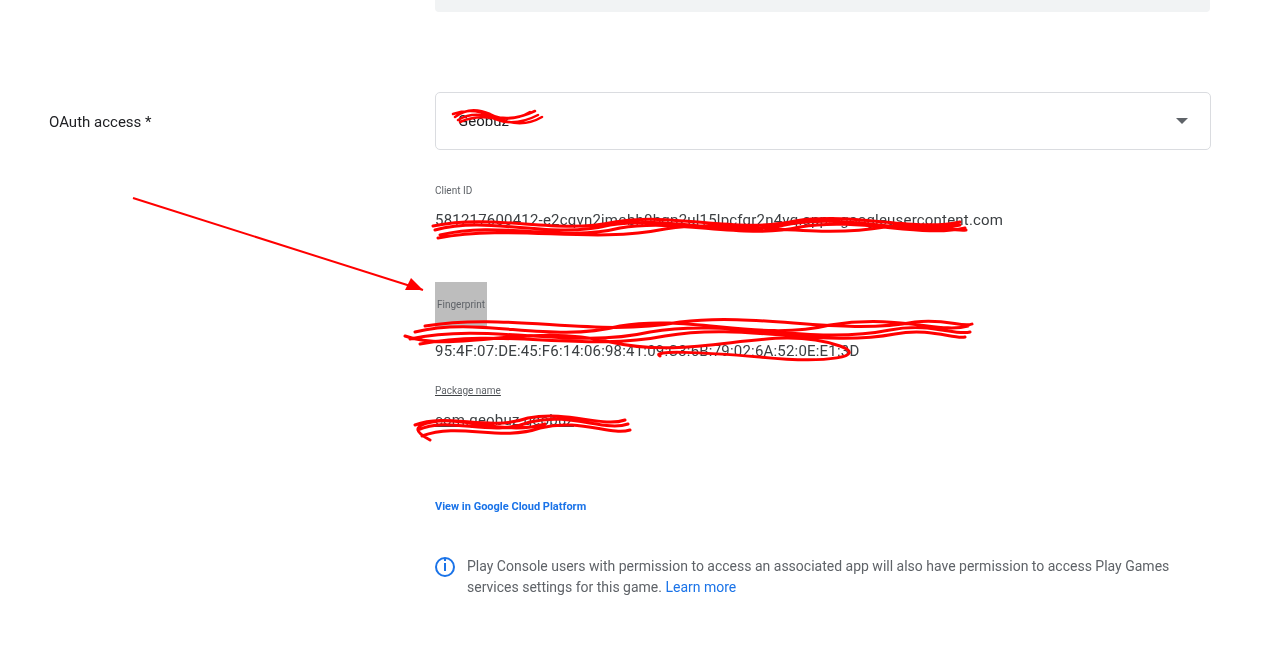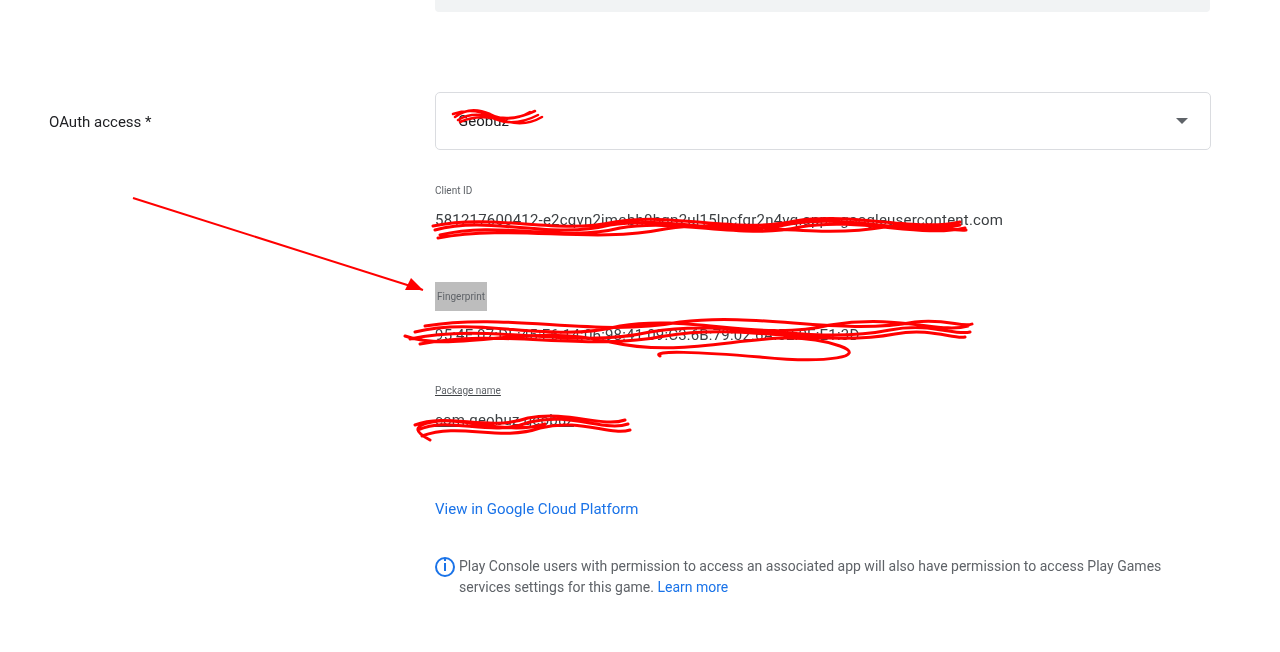--- a/index.html
+++ b/index.html
@@ -50,43 +50,43 @@
     }
     .select-value { color: #202124; font-size: 15px; position: relative; z-index: 1; }
     .dropdown-triangle {
       width: 0; height: 0;
       border-left: 6px solid transparent;
       border-right: 6px solid transparent;
       border-top: 6px solid #5f6368;
     }
     .info-block { position: absolute; left: 435px; }
     .info-label { color: #5f6368; font-size: 10px; margin-bottom: 0; }
-    .info-label.highlighted { background: #bdbdbd; display: inline-block; padding: 9px 2px; }
+    .info-label.highlighted { background: #bdbdbd; display: inline-block; padding: 17px 2px; }
     .info-value { color: #3c4043; font-size: 15px; margin-top: 15px; letter-spacing: 0.2px; }
     .clientid-block { top: 185px; }
     .fingerprint-block { top: 282px; }
     .package-block { top: 385px; text-decoration: underline; }
     .gcp-link {
       position: absolute;
       left: 435px;
       top: 500px;
       color: #1a73e8;
-      font-size: 15px;
-      font-weight: 400;
+      font-size: 11px;
+      font-weight: 700;
       text-decoration: none;
       cursor: pointer;
     }
     .notice {
       position: absolute;
       left: 435px;
       top: 556px;
       display: flex;
       align-items: flex-start;
       width: 762px;
-      gap: 4px;
+      gap: 12px;
     }
     .notice-icon {
       width: 20px; height: 20px;
       border: 2px solid #1a73e8;
       border-radius: 50%;
       display: flex; align-items: center; justify-content: center;
       flex-shrink: 0;
       margin-top: 1px;
     }
     .notice-icon-i {

